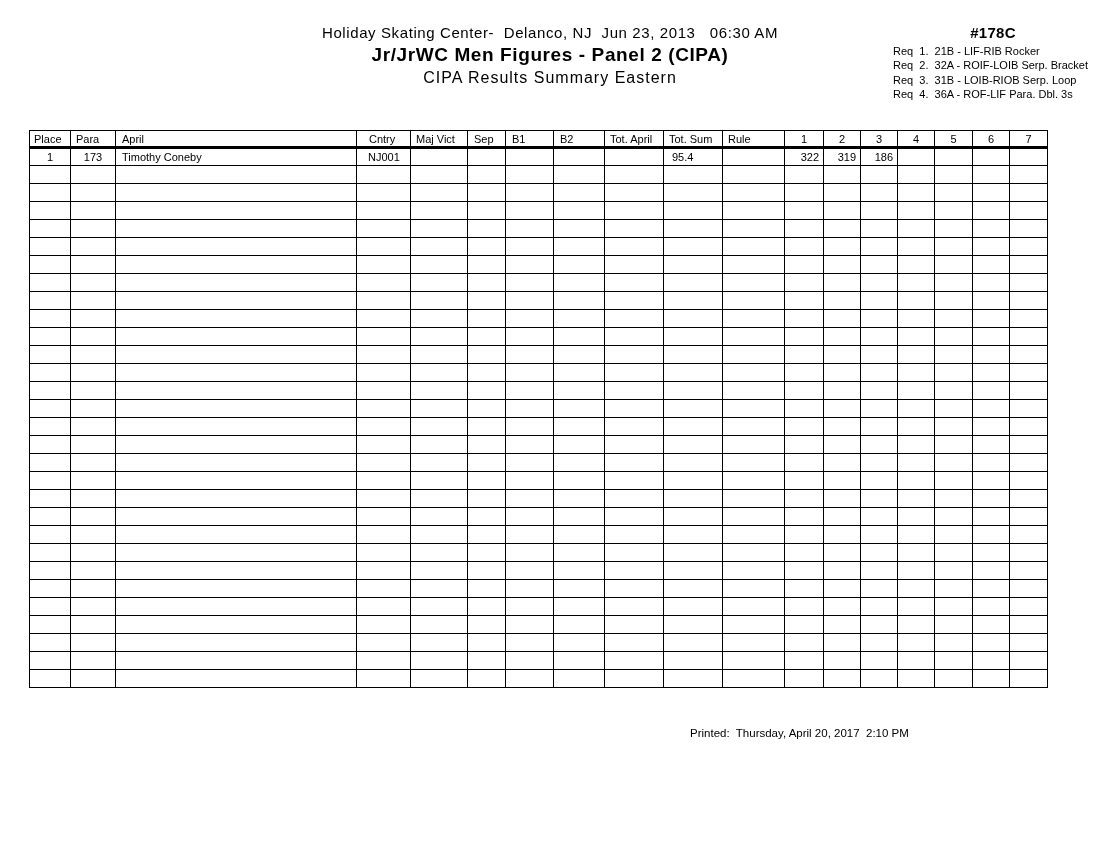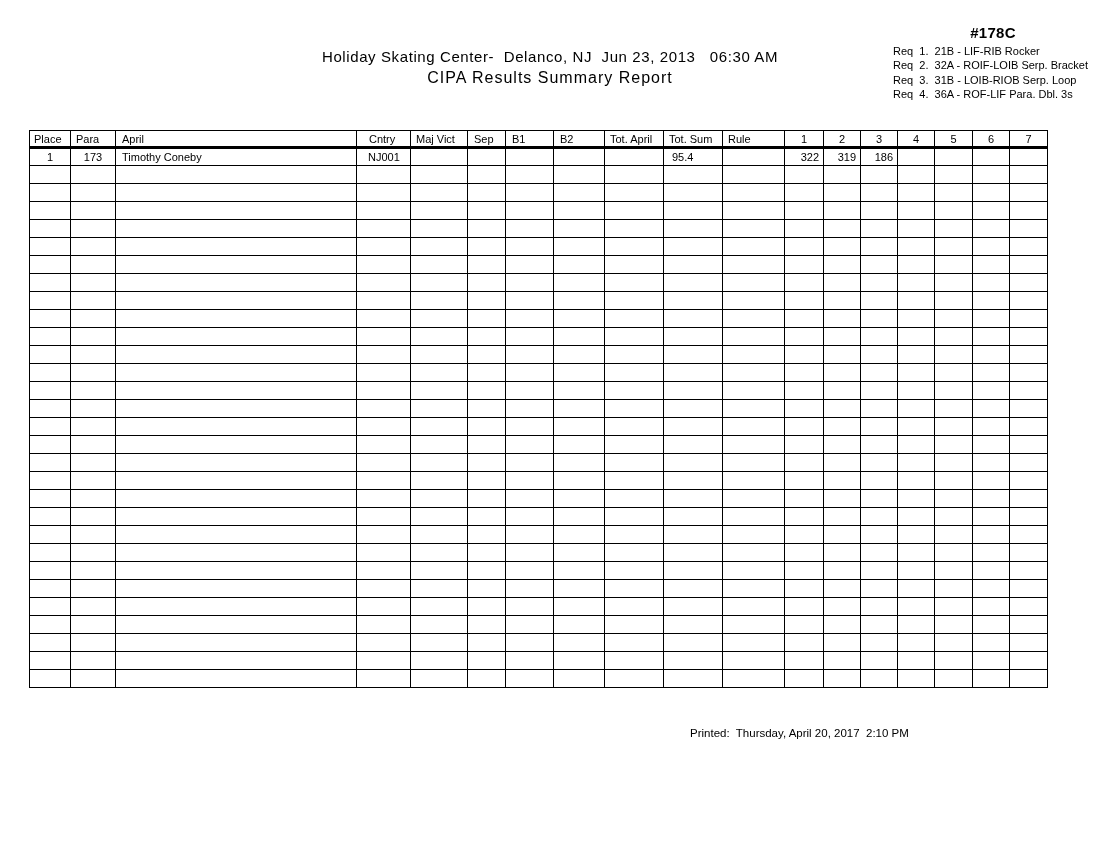--- a/index.html
+++ b/index.html
@@ -32,21 +32,20 @@
     font-size: 17px;
     font-weight: bold;
     line-height: 19px;
     letter-spacing: 0.2px;
   }
   .title-venue {
     font-size: 15px;
     line-height: 20px;
     letter-spacing: 0.6px;
     white-space: pre;
-    margin-top: 24px;
   }
   .title-event {
     font-size: 19px;
     font-weight: bold;
     line-height: 24px;
     letter-spacing: 0.6px;
   }
   .title-report {
     font-size: 16px;
     line-height: 21px;
@@ -105,21 +104,22 @@
   }
 </style>
 </head>
 <body>
 
 <div class="page">
 
 
   <div class="titles">
     <div class="title-venue">Holiday Skating Center-  Delanco, NJ  Jun 23, 2013   06:30 AM</div>
-    <div class="title-report">CIPA Results Summary Report</div>
+    <div class="title-event">Jr/JrWC Men Figures - Panel 2 (CIPA)</div>
+    <div class="title-report">CIPA Results Summary Eastern</div>
   </div>
 
   <div class="event-info">
     <div class="event-number">#178C</div>
     <div class="req-line">Req  1.  21B - LIF-RIB Rocker</div>
     <div class="req-line">Req  2.  32A - ROIF-LOIB Serp. Bracket</div>
     <div class="req-line">Req  3.  31B - LOIB-RIOB Serp. Loop</div>
     <div class="req-line">Req  4.  36A - ROF-LIF Para. Dbl. 3s</div>
   </div>
 

